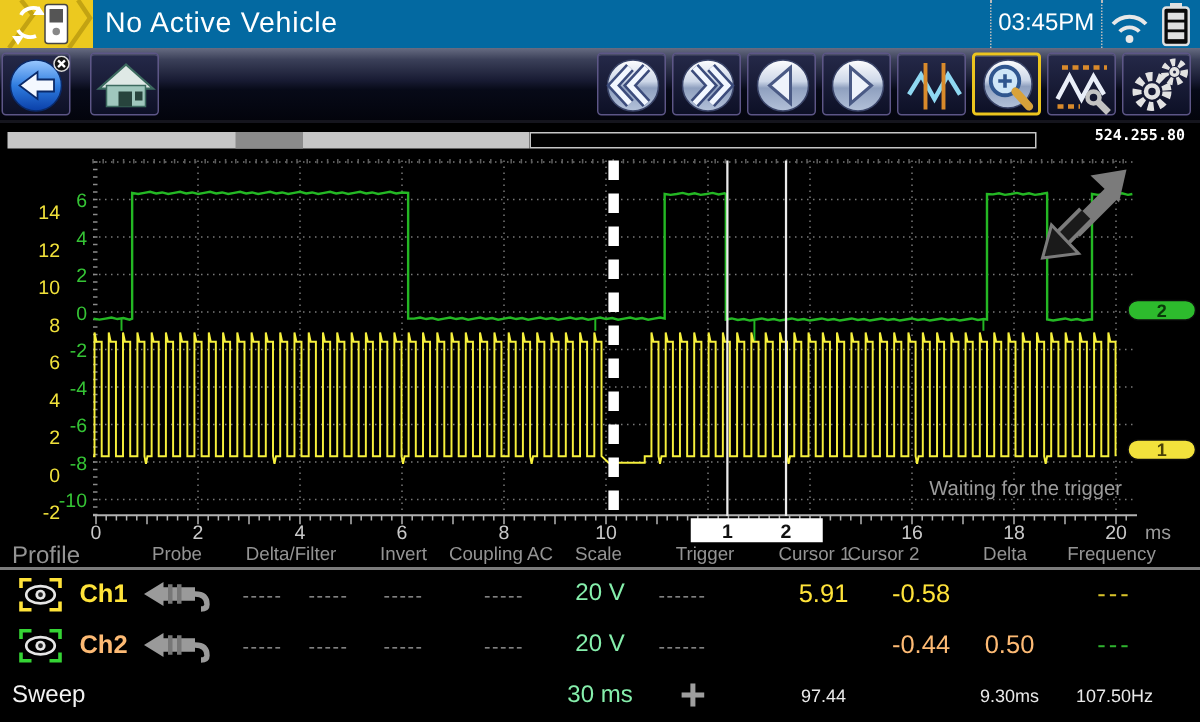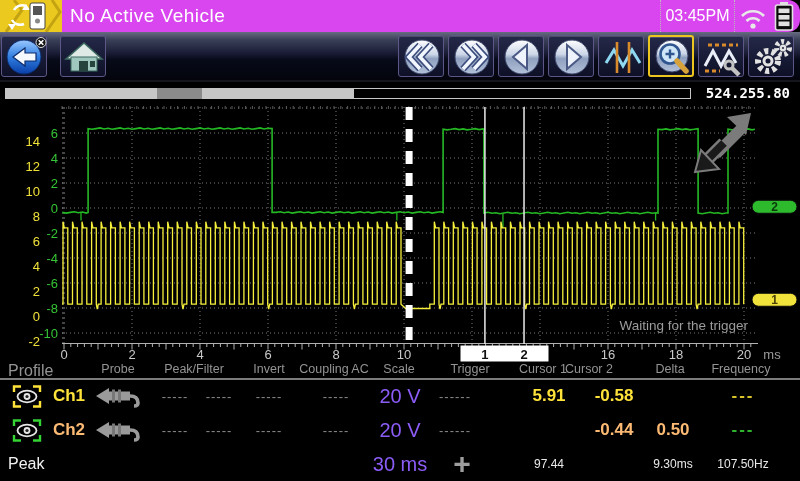--- a/index.html
+++ b/index.html
@@ -1,19 +1,19 @@
 <!DOCTYPE html>
 <html><head>
 <meta charset="utf-8">
 <style>
   html,body{margin:0;padding:0;background:#000;}
   .app{position:relative;width:800px;height:481px;background:#000;overflow:hidden;
        font-family:"Liberation Sans",sans-serif;-webkit-font-smoothing:antialiased;}
   
-  .titlebar{position:absolute;left:0;top:0;width:800px;height:32px;background:#d946ef;border-radius:12px;}
+  .titlebar{position:absolute;left:0;top:0;width:800px;height:32px;background:#0369a1;}
   .logo{position:absolute;left:0;top:0;width:62px;height:32px;}
   .title{position:absolute;left:70px;top:5px;font-size:19px;color:#fff;letter-spacing:.5px;}
   .timebox{position:absolute;left:660px;top:0;width:73px;height:32px;
            border-left:1px dotted #bbb;border-right:1px dotted #bbb;
            color:#fff;font-size:16px;line-height:32px;text-align:center;}
   .wifi{position:absolute;left:738px;top:3px;}
   .batt{position:absolute;left:773px;top:2px;}
   
   .toolbar{position:absolute;left:0;top:32px;width:800px;height:50px;
      background:linear-gradient(180deg,#676c82 0%,#3b4059 16%,#181b33 45%,#070a18 58%,#03040c 100%);
@@ -22,47 +22,47 @@
      background:linear-gradient(180deg,#252949,#0d1026);box-sizing:border-box;
      box-shadow:inset 0 1px 0 rgba(255,255,255,.18);}
   .tbtn svg{position:absolute;left:1px;top:1px;}
   .tbtn.active{border:2px solid #ecc51f;}
   
   .scrollstrip{position:absolute;left:0;top:82px;width:800px;height:22px;background:#000;}
   .track{position:absolute;left:5px;top:6px;width:348px;height:11px;background:#c6c6c6;}
   .handle{position:absolute;left:157px;top:6px;width:45px;height:11px;background:#8b8b8b;}
   .hollow{position:absolute;left:353px;top:6px;width:338px;height:11px;background:#000;
           border:1px solid #c6c6c6;box-sizing:border-box;}
-  .scrollval{position:absolute;right:10px;top:3px;color:#fff;font-weight:bold;font-size:14px;
+  .scrollval{position:absolute;right:10px;top:3px;color:#fff;font-weight:bold;font-size:10px;
           font-family:"DejaVu Sans Mono",monospace;letter-spacing:0;}
   
   #scope-svg{position:absolute;left:0;top:104px;}
   
   .datatable{position:absolute;left:0;top:362px;width:800px;height:119px;background:#000;
              font-size:12.5px;color:#999;}
   .thead{position:absolute;left:0;top:0;width:800px;height:16px;padding-left:32px;}
   .thead span{position:absolute;text-align:center;color:#949494;}
   .hsep{position:absolute;left:0;top:16px;width:800px;height:2px;background:#7c7c7c;}
   .trow{position:absolute;left:0;width:800px;height:34px;}
   .cell{position:absolute;top:0;height:34px;display:flex;align-items:center;justify-content:center;}
   .h-profile{left:8px;width:110px;text-align:left!important;font-size:16px;color:#a8a8a8;}
   .h-probe{left:88px;width:60px;}  .h-pf{left:144px;width:100px;}
   .h-invert{left:234px;width:70px;} .h-coup{left:284px;width:100px;}
   .h-scale{left:364px;width:70px;}  .h-trig{left:435px;width:70px;}
   .h-cur1{left:508px;width:70px;}   .h-cur2{left:554px;width:70px;}
   .h-delta{left:635px;width:70px;}  .h-freq{left:701px;width:80px;}
   .c-eye{left:10px;width:34px;}   .c-name{left:46px;width:46px;font-weight:bold;font-size:17px;}
   .c-probe{left:92px;width:58px;} .c-d1{left:152px;width:46px;} .c-d2{left:196px;width:46px;}
   .c-d3{left:246px;width:46px;}   .c-d4{left:313px;width:46px;}
-  .c-scale{left:360px;width:80px;font-size:20px;color:#8b5cf6;}
+  .c-scale{left:360px;width:80px;font-size:16px;color:#86efac;}
   .c-trig{left:425px;width:60px;}
   .c-cur1{left:509px;width:80px;} .c-cur2{left:574px;width:80px;}
   .c-delta{left:633px;width:80px;}.c-freq{left:698px;width:90px;}
   .dash{color:#8a8a8a;letter-spacing:1px;font-size:13px;}
-  .val{font-weight:bold;font-size:17px;}
+  .val{font-weight:normal;font-size:17px;}
   .ch1 .c-name,.ch1 .val{color:#ffe33a;} .ch2 .c-name,.ch2 .val{color:#fdba74;}
   .ch1 .c-freq{color:#d8c22a;letter-spacing:2px;} .ch2 .c-freq{color:#2fb32f;letter-spacing:2px;}
   .sweep .c-cur1,.sweep .c-cur2,.sweep .c-delta,.sweep .c-freq{color:#e9e9e9;font-size:12px;}
   .sweeplabel{position:absolute;left:8px;top:0;height:34px;display:flex;align-items:center;
               color:#f2f2f2;font-size:16px;}
   .plus{position:absolute;left:444px;width:36px;top:0;height:34px;display:flex;align-items:center;
         justify-content:center;color:#9e9e9e;font-size:30px;font-weight:bold;line-height:1;}
 </style>
 </head>
 <body>
@@ -287,21 +287,21 @@
       <line x1="724" y1="143" x2="708" y2="159" stroke="#7b7b7b" stroke-width="13"></line>
       <line x1="724" y1="143" x2="708" y2="159" stroke="#1a1a1a" stroke-width="8"></line>
       <polygon points="695,172 719,169 701,150" fill="#1a1a1a" stroke="#7b7b7b" stroke-width="2"></polygon>
     </g>
   </svg>
 
   <div class="datatable">
     <div class="thead">
       <span class="h-profile">Profile</span>
       <span class="h-probe">Probe</span>
-      <span class="h-pf">Peak/Filter</span>
+      <span class="h-pf">Delta/Filter</span>
       <span class="h-invert">Invert</span>
       <span class="h-coup">Coupling AC</span>
       <span class="h-scale">Scale</span>
       <span class="h-trig">Trigger</span>
       <span class="h-cur1">Cursor 1</span>
       <span class="h-cur2">Cursor 2</span>
       <span class="h-delta">Delta</span>
       <span class="h-freq">Frequency</span>
     </div>
     <div class="hsep"></div>
@@ -360,21 +360,21 @@
       <div class="cell c-d3 dash">-----</div>
       <div class="cell c-d4 dash">-----</div>
       <div class="cell c-scale">20 V</div>
       <div class="cell c-trig dash">------</div>
       <div class="cell c-cur2 val">-0.44</div>
       <div class="cell c-delta val">0.50</div>
       <div class="cell c-freq val">---</div>
     </div>
 
     <div class="trow sweep" style="top:85px">
-      <div class="sweeplabel">Peak</div>
+      <div class="sweeplabel">Sweep</div>
       <div class="cell c-scale">30 ms</div>
       <div class="plus">+</div>
       <div class="cell c-cur1">97.44</div>
       <div class="cell c-delta">9.30ms</div>
       <div class="cell c-freq">107.50Hz</div>
     </div>
   </div>
 </div>
 
 </body></html>

